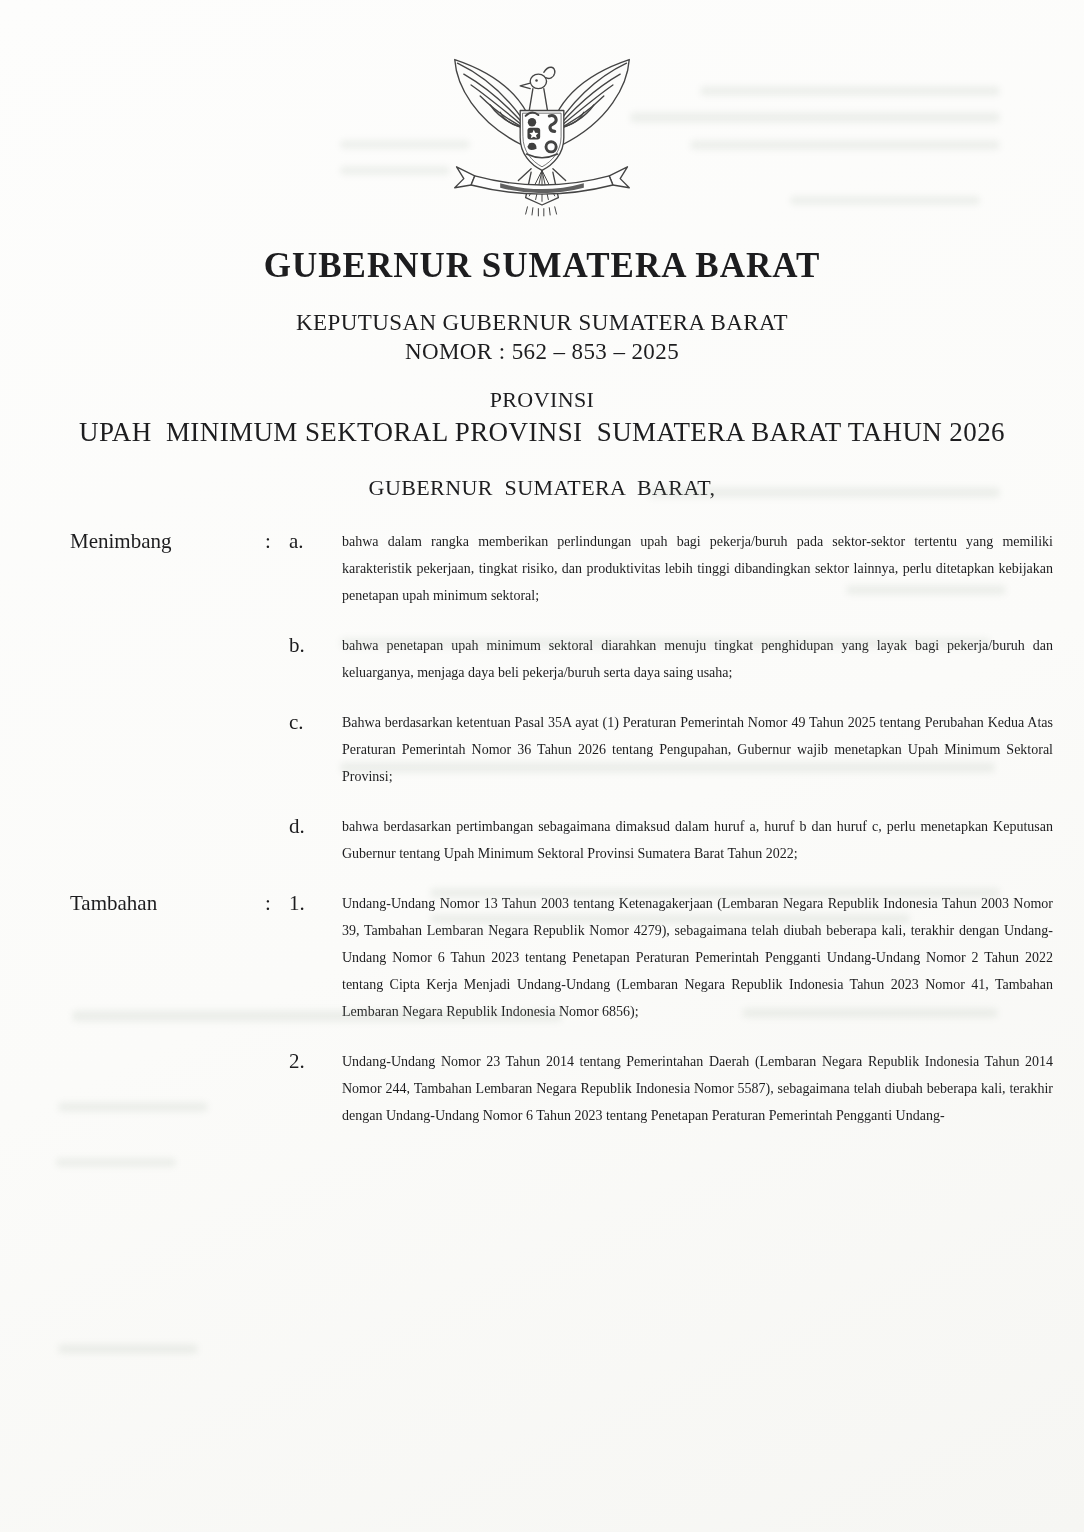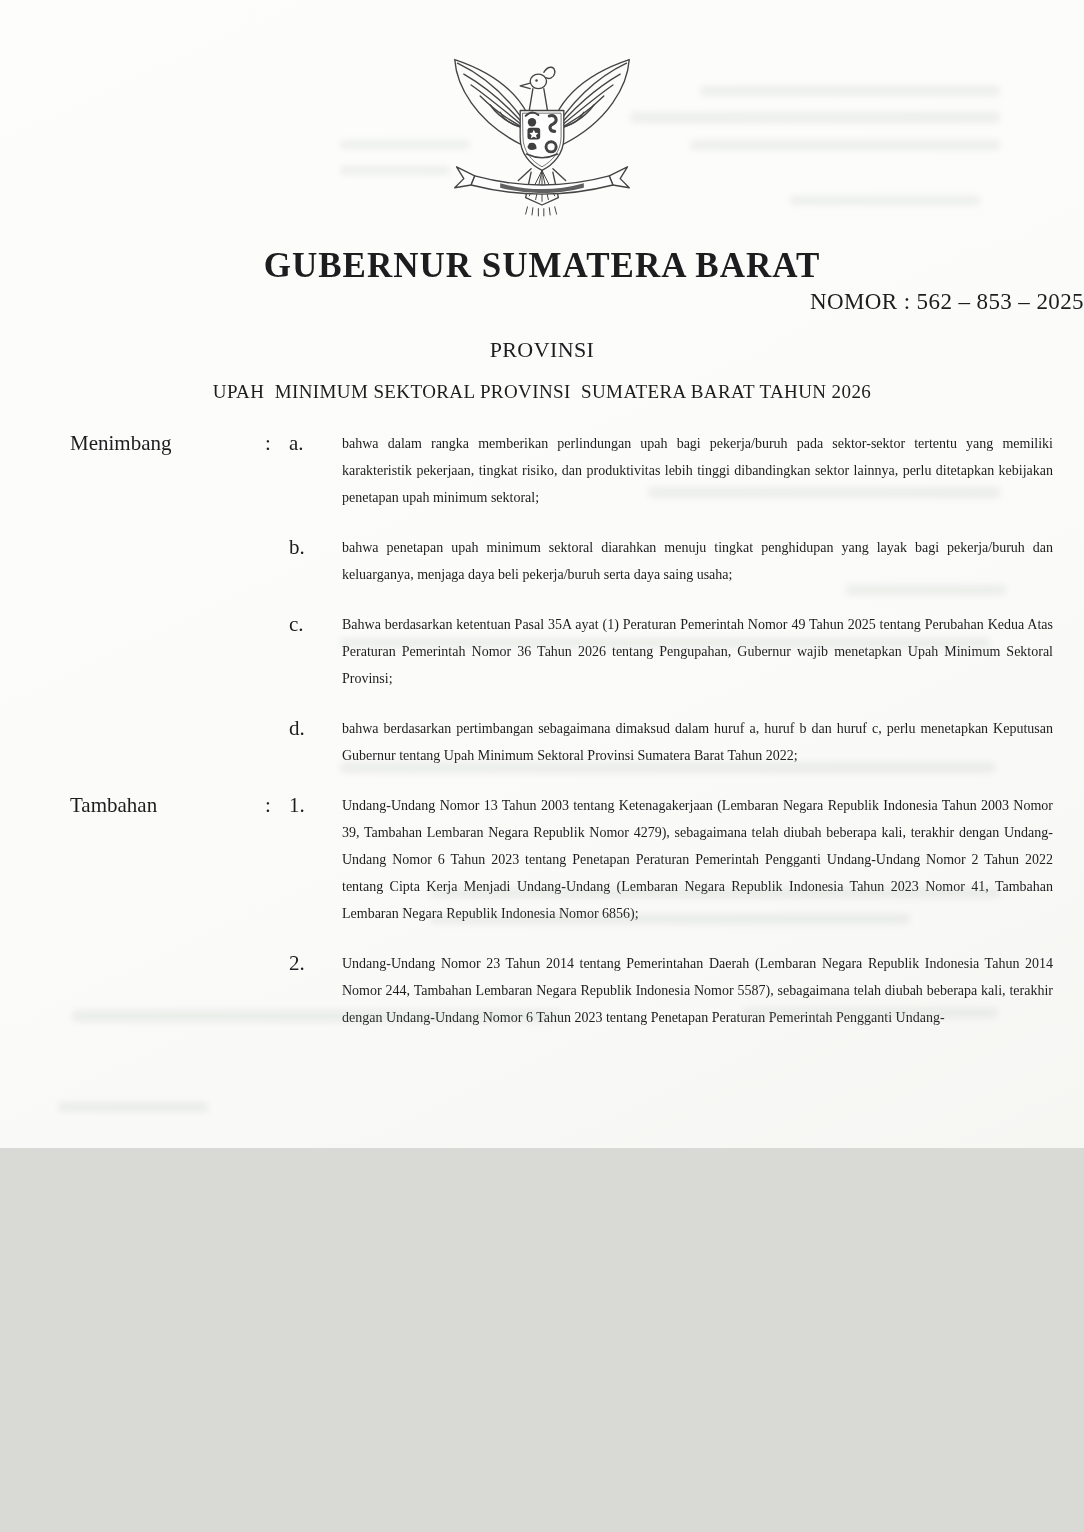--- a/index.html
+++ b/index.html
@@ -1,18 +1,18 @@
 <!DOCTYPE html>
 <html><head>
 <meta charset="utf-8">
 <style>
   html,body{margin:0;padding:0;background:#d9d9d6;}
   .page{
     position:relative;
-    width:1084px;height:1148px;
+    width:1084px;height:1532px;
     margin:0 auto;
     background:linear-gradient(155deg,#fdfdfc 0%,#fbfbf9 55%,#f6f6f3 100%);
     overflow:hidden;
     font-family:"Liberation Serif","DejaVu Serif",serif;
     color:#1d1d1f;
   }
   .bleed{
     position:absolute;
     background:#8fa08f;
     opacity:.13;
@@ -30,23 +30,23 @@
     letter-spacing:1px;
     white-space:pre-wrap;
   }
   .hline{
     text-align:center;
     font-size:23px;
     letter-spacing:.4px;
     white-space:pre-wrap;
   }
   .kep{margin-top:24px;}
-  .nomor{margin-top:3px;text-align:right;}
+  .nomor{margin-top:3px;}
   .tentang{margin-top:22px;font-size:22px;}
-  .subject{margin-top:18px;font-size:19px;}
+  .subject{margin-top:4px;font-size:27px;}
   .salutation{margin-top:27px;font-size:22px;}
   .doc-body{margin:27px 31px 0 70px;}
   .section{
     display:grid;
     grid-template-columns:195px 24px 1fr;
     align-items:start;
   }
   .sec-label{font-size:21px;line-height:27px;}
   .sec-colon{font-size:21px;line-height:27px;text-align:left;}
   .item{
@@ -138,25 +138,27 @@
         <path d="M36,136 Q110,156 184,136 L188,146 Q110,166 32,146 Z" fill="#fff"></path>
         <path d="M64,144 Q110,157 156,144 L156,149 Q110,161 64,149 Z" fill="#2b2b2b" stroke="none" opacity="0.85"></path>
 
         <path d="M94,170 L92,178 M100,171 L99,179 M106,172 L106,180 M112,172 L112,180 M118,171 L119,179 M124,170 L126,178" stroke-width="1.1"></path>
       </g>
     </svg>
   </div>
 
   <div class="doc-title">GUBERNUR SUMATERA BARAT</div>
 
+  <div class="hline kep">KEPUTUSAN GUBERNUR SUMATERA BARAT</div>
   <div class="hline nomor">NOMOR : 562 – 853 – 2025</div>
 
   <div class="hline tentang">PROVINSI</div>
   <div class="hline subject">UPAH  MINIMUM SEKTORAL PROVINSI  SUMATERA BARAT TAHUN 2026</div>
 
+  <div class="hline salutation">GUBERNUR  SUMATERA  BARAT,</div>
 
   <div class="doc-body">
 
     <div class="section">
       <div class="sec-label">Menimbang</div>
       <div class="sec-colon">:</div>
       <div class="sec-items">
         <div class="item">
           <span class="marker">a.</span>
           <p class="itext">bahwa dalam rangka memberikan perlindungan upah bagi pekerja/buruh pada sektor-sektor tertentu yang memiliki karakteristik pekerjaan, tingkat risiko, dan produktivitas lebih tinggi dibandingkan sektor lainnya, perlu ditetapkan kebijakan penetapan upah minimum sektoral;</p>

